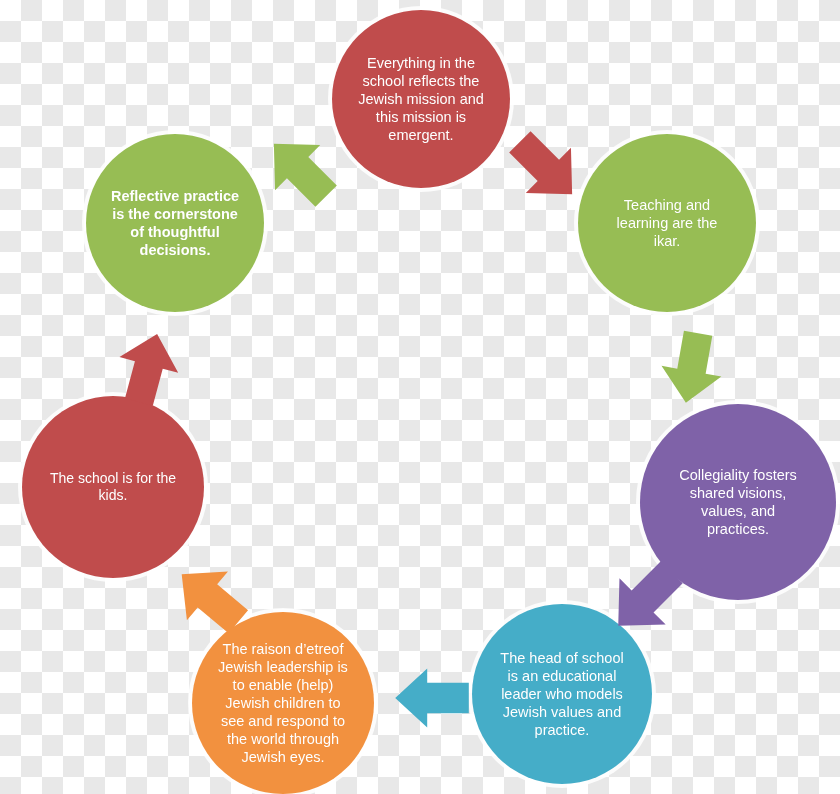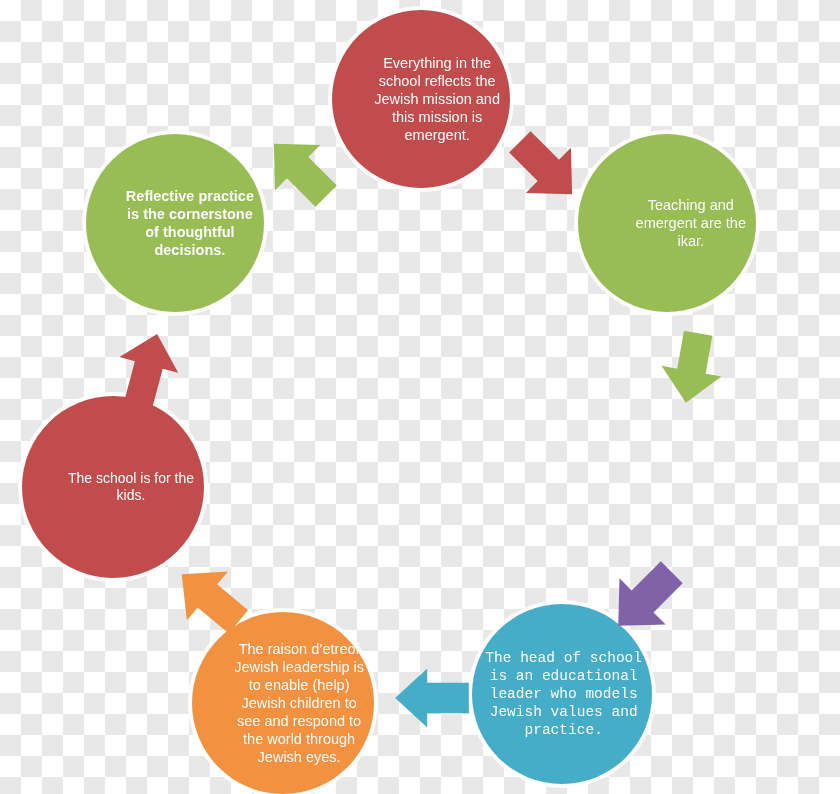--- a/index.html
+++ b/index.html
@@ -23,21 +23,21 @@
       linear-gradient(45deg, #e8e8e8 25%, transparent 25%, transparent 75%, #e8e8e8 75%, #e8e8e8);
     background-size: 42px 42px;
     background-position: 0 0, 21px 21px;
   }
 
   .node {
     position: absolute;
     border-radius: 50%;
     display: flex;
     align-items: center;
-    justify-content: flex-end;
+    justify-content: center;
     box-sizing: border-box;
     box-shadow: 0 0 0 4px rgba(255,255,255,0.85);
   }
   .node-label {
     color: #ffffff;
     text-align: center;
     line-height: 1.25;
     padding: 0 10px;
     text-shadow: 0 0 1px rgba(0,0,0,0.06);
     white-space: pre-line;
@@ -47,21 +47,21 @@
   #node-mission      { left: 332px; top:  10px; width: 178px; height: 178px; }
   #node-mission .node-label      { font-size: 14.5px; }
 
   #node-teaching     { left: 578px; top: 134px; width: 178px; height: 178px; }
   #node-teaching .node-label     { font-size: 14.5px; }
 
   #node-collegiality { left: 640px; top: 404px; width: 196px; height: 196px; }
   #node-collegiality .node-label { font-size: 14.5px; }
 
   #node-head         { left: 472px; top: 604px; width: 180px; height: 180px; }
-  #node-head .node-label         { font-size: 14.5px; font-family: Liberation Mono, monospace; }
+  #node-head .node-label         { font-size: 14.5px; }
 
   #node-raison       { left: 192px; top: 612px; width: 182px; height: 182px; }
   #node-raison .node-label       { font-size: 14.5px; }
 
   #node-kids         { left:  22px; top: 396px; width: 182px; height: 182px; }
   #node-kids .node-label         { font-size: 14px; }
 
   #node-reflective   { left:  86px; top: 134px; width: 178px; height: 178px; font-weight: bold; }
   #node-reflective .node-label   { font-size: 14.5px; }
 
@@ -88,24 +88,30 @@
   <div class="node" id="node-mission" style="background-color: rgb(192, 76, 76);">
     <div class="node-label">Everything in the
 school reflects the
 Jewish mission and
 this mission is
 emergent.</div>
   </div>
 
   <div class="node" id="node-teaching" style="background-color: rgb(151, 189, 84);">
     <div class="node-label">Teaching and
-emergent are the
+learning are the
 ikar.</div>
   </div>
 
+  <div class="node" id="node-collegiality" style="background-color: rgb(127, 98, 168);">
+    <div class="node-label">Collegiality fosters
+shared visions,
+values, and
+practices.</div>
+  </div>
 
   <div class="node" id="node-head" style="background-color: rgb(69, 173, 200);">
     <div class="node-label">The head of school
 is an educational
 leader who models
 Jewish values and
 practice.</div>
   </div>
 
   <div class="node" id="node-raison" style="background-color: rgb(242, 145, 63);">

